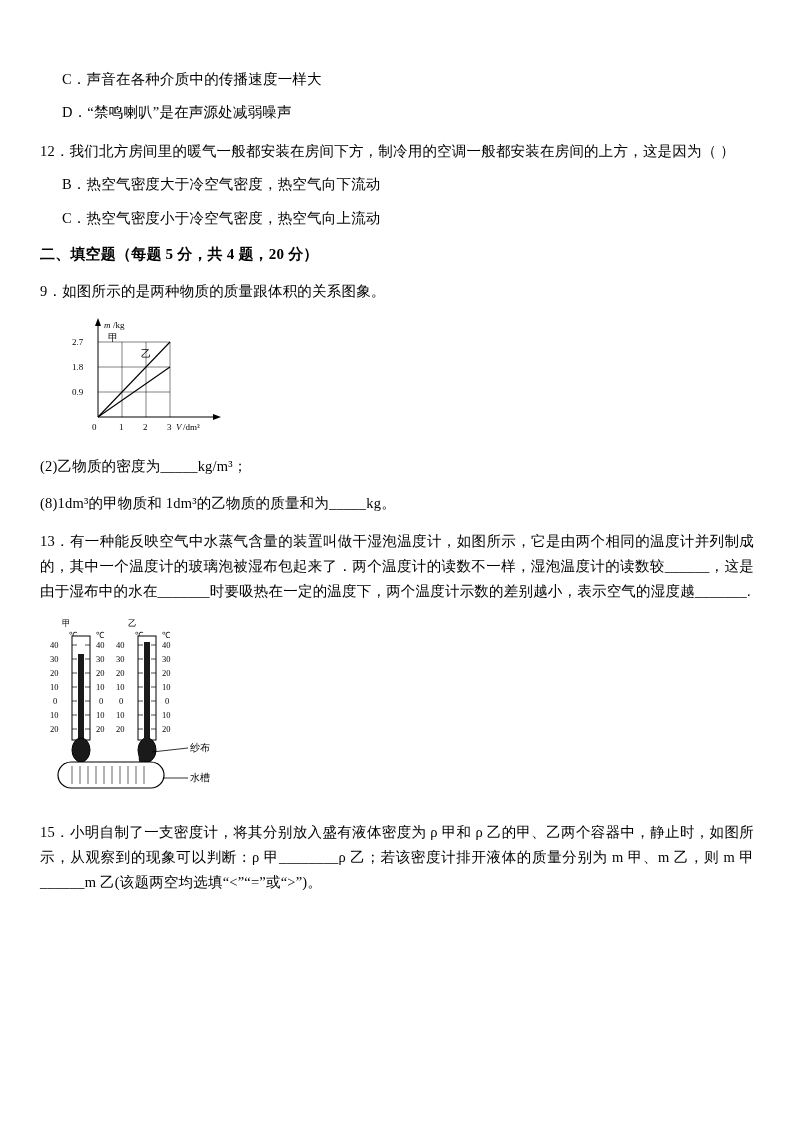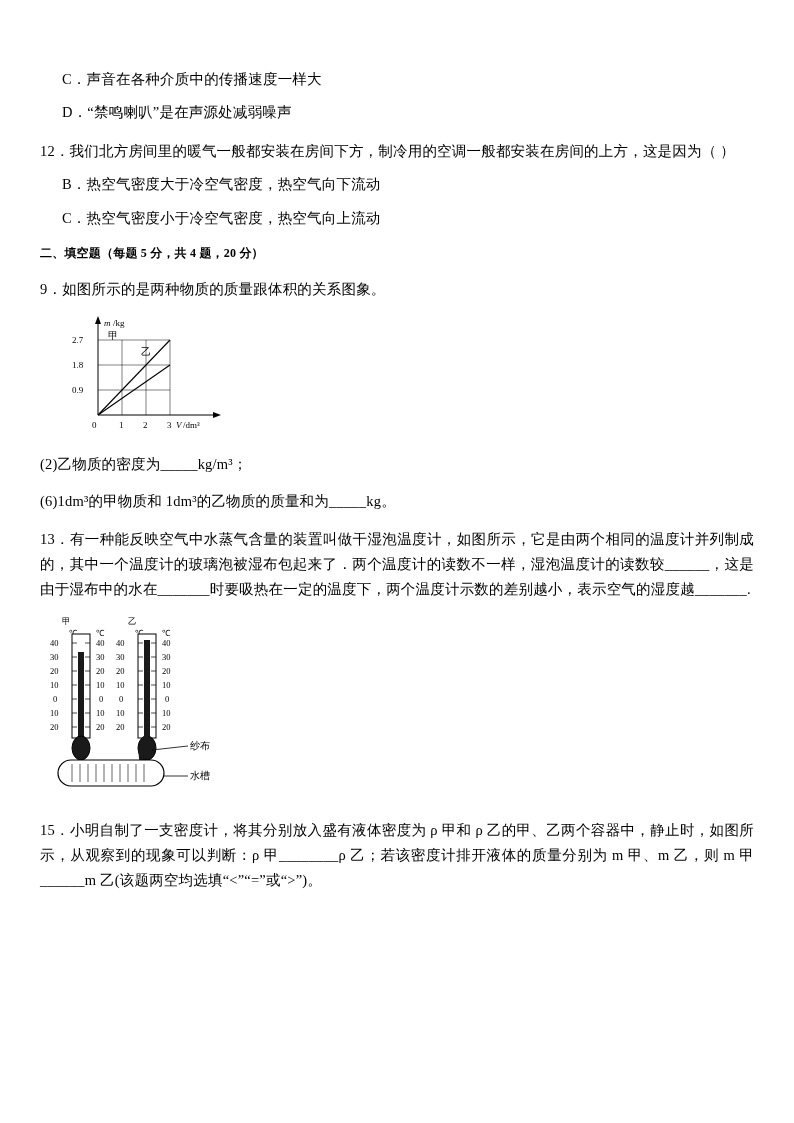--- a/index.html
+++ b/index.html
@@ -42,21 +42,21 @@
     letter-spacing: 0.2px;
   }
   .qtext {
     font-size: 14.5px;
     line-height: 1.72;
     margin: 0 0 8px 0;
     text-align: justify;
     letter-spacing: 0.2px;
   }
   .section-title {
-    font-size: 12px;
+    font-size: 15px;
     font-weight: bold;
     margin: 16px 0 12px 0;
     letter-spacing: 0.2px;
   }
   .sub {
     font-size: 14.5px;
     line-height: 1.6;
     margin: 0 0 14px 0;
     letter-spacing: 0.2px;
   }
@@ -115,21 +115,21 @@
         <text x="79" y="116" font-family="Liberation Serif, serif" font-size="9">1</text>
         <text x="103" y="116" font-family="Liberation Serif, serif" font-size="9">2</text>
         <text x="127" y="116" font-family="Liberation Serif, serif" font-size="9">3</text>
 
         <text x="68" y="27" font-family="Liberation Serif, serif" font-size="10">甲</text>
         <text x="101" y="43" font-family="Liberation Serif, serif" font-size="10">乙</text>
       </svg>
     </div>
 
     <div class="sub">(2)乙物质的密度为_____kg/m³；</div>
-    <div class="sub">(6)1dm³的甲物质和 1dm³的乙物质的质量和为_____kg。</div>
+    <div class="sub">(8)1dm³的甲物质和 1dm³的乙物质的质量和为_____kg。</div>
 
     <div class="qtext">13．有一种能反映空气中水蒸气含量的装置叫做干湿泡温度计，如图所示，它是由两个相同的温度计并列制成的，其中一个温度计的玻璃泡被湿布包起来了．两个温度计的读数不一样，湿泡温度计的读数较______，这是由于湿布中的水在_______时要吸热在一定的温度下，两个温度计示数的差别越小，表示空气的湿度越_______.</div>
 
     <div class="fig">
       <svg width="260" height="190" viewBox="0 0 260 190">
         <g font-family="Liberation Serif, serif" font-size="8.5">
 
           <text x="22" y="12">甲</text>
           <text x="88" y="12">乙</text>
 

